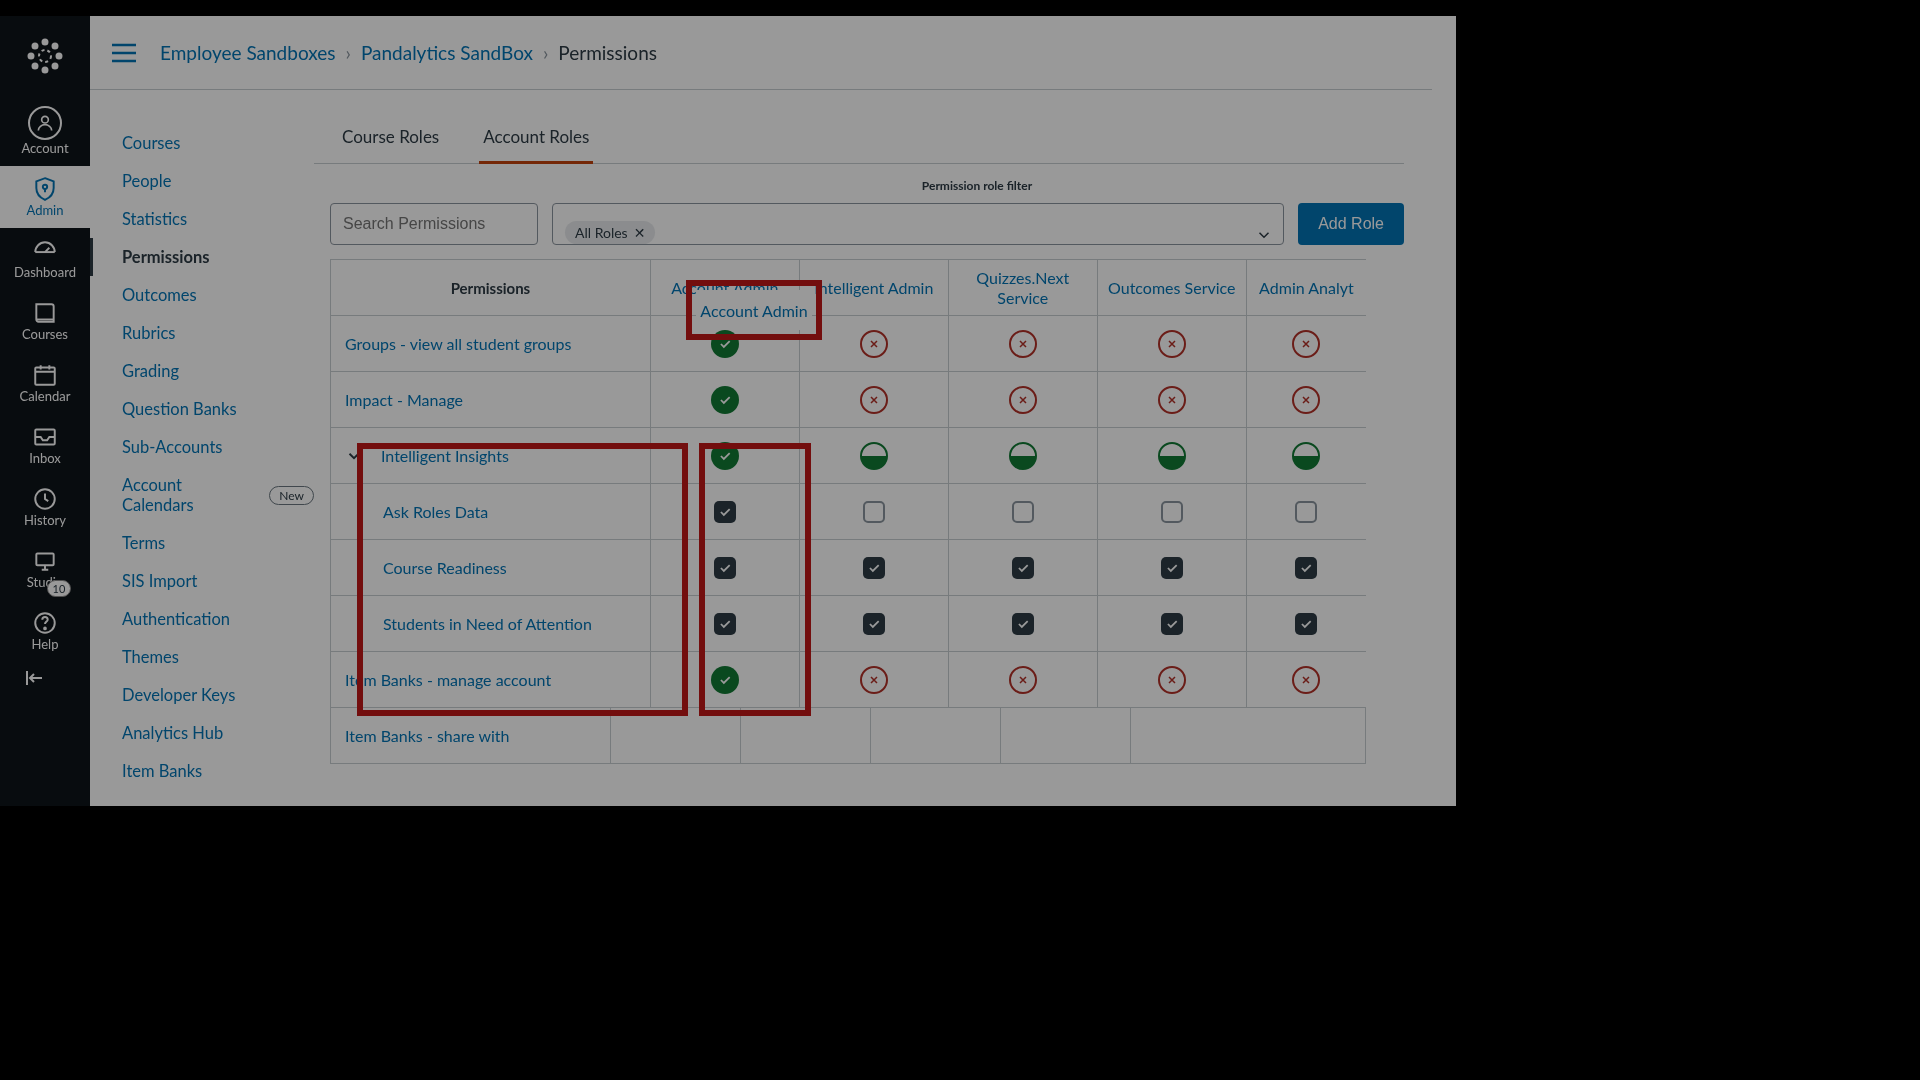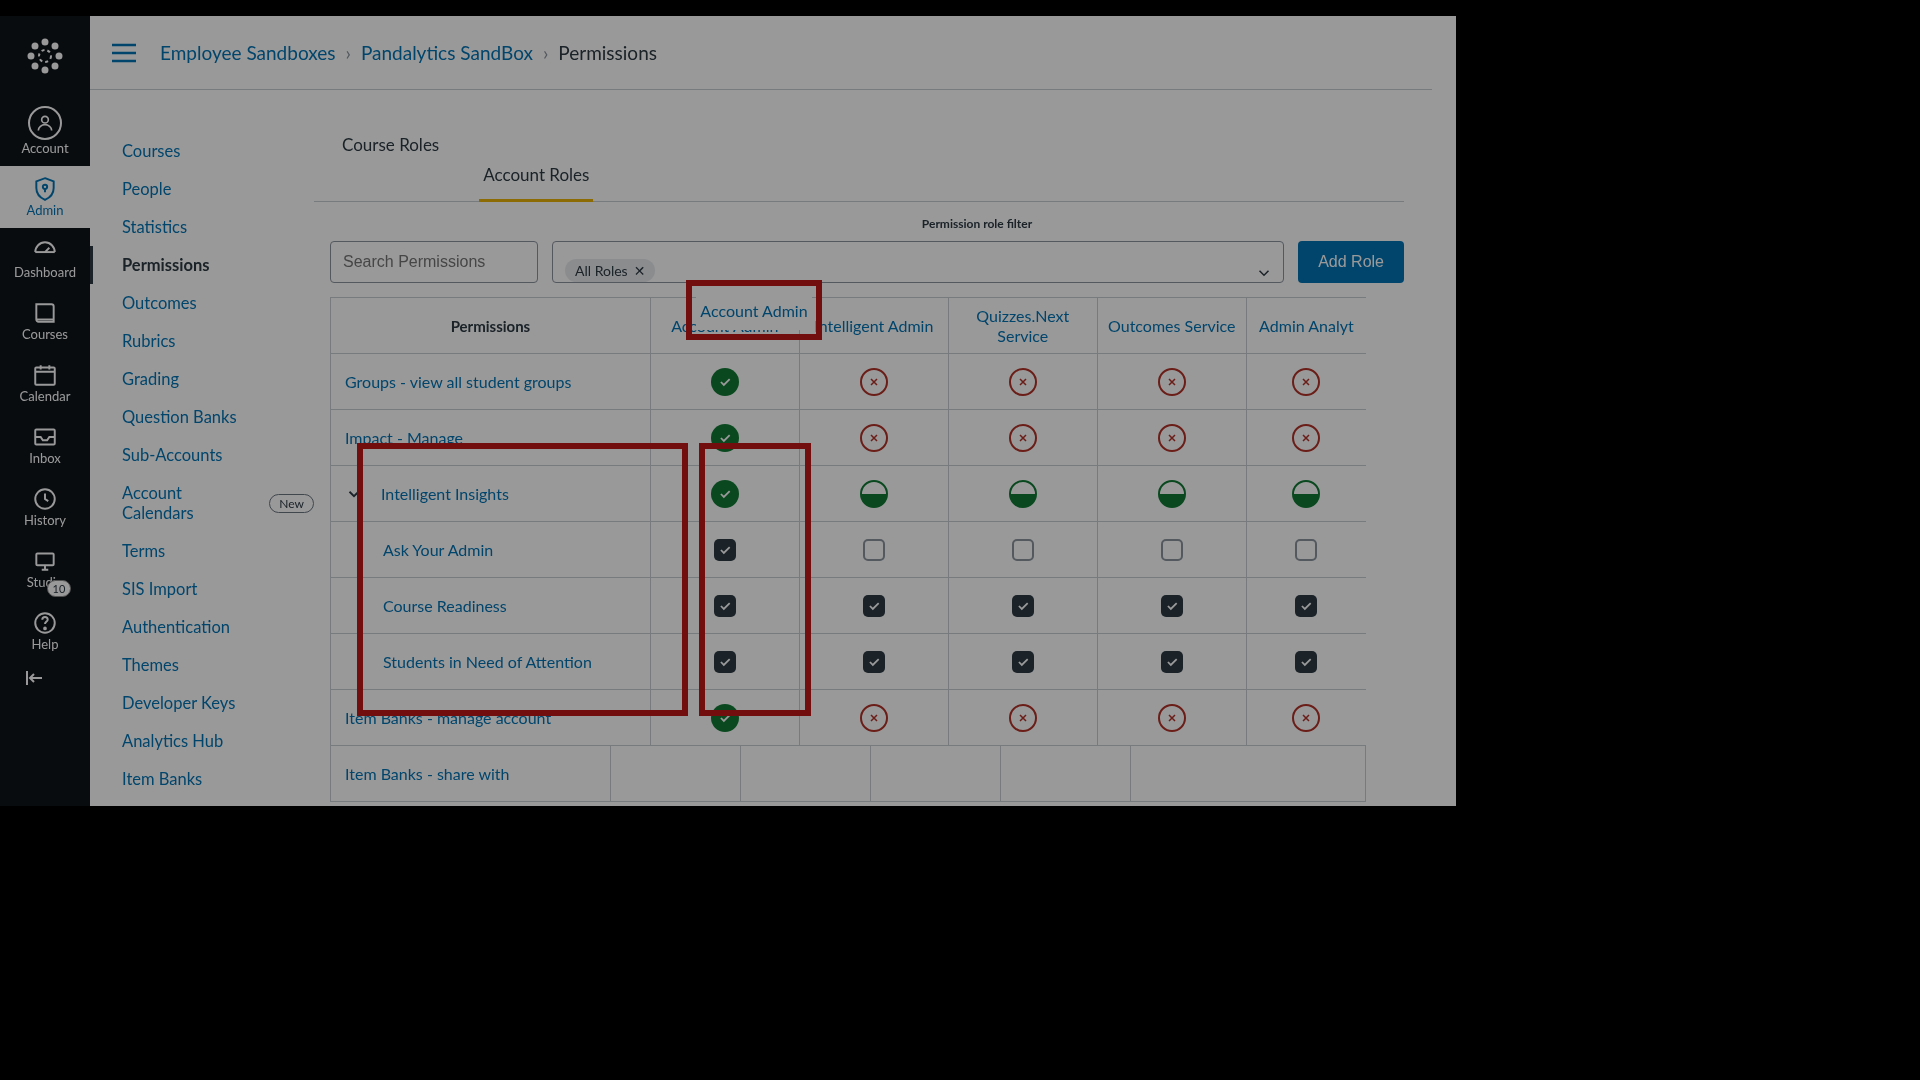--- a/index.html
+++ b/index.html
@@ -21,32 +21,32 @@
 
 
 .snav { width: 224px; padding: 30px 0 0 0; border-right: none; }
 .snav a { display:block; color:#0374B5; text-decoration:none; font-size:16.5px; padding: 9px 0 9px 32px; cursor:pointer; }
 .snav a.active { color:#2d3b45; font-weight:700; border-left: 3px solid #2d3b45; padding-left:29px; }
 .snav a.withpill { display:flex; align-items:center; gap:14px; }
 .snav .pill { font-size: 12px; border:1px solid #6b7780; border-radius: 12px; padding: 1px 9px; color:#2d3b45; }
 
 
 .main { flex: 1; display:flex; flex-direction:column; min-width:0; }
-.topbar { height: 74px; padding-left: 20px; display:flex; align-items:center; gap: 22px; border-bottom: 1px solid #c7cdd1; margin: 0 24px 12px 0; }
+.topbar { height: 74px; padding-left: 20px; display:flex; align-items:center; gap: 22px; border-bottom: 1px solid #c7cdd1; margin: 0 24px 4px 0; }
 .hamburger { color:#0374B5; cursor:pointer; }
 .breadcrumbs { font-size: 19px; display:flex; align-items:center; gap:10px; color:#6b7780; }
 .breadcrumbs a { color:#0374B5; text-decoration:none; cursor:pointer;}
 .breadcrumbs .sep { color:#8b959e; }
 .breadcrumbs .current { color:#2d3b45; }
 
 .content { padding: 24px 0 0 0; margin-right: 0; }
 
 .tabs { display:flex; gap:36px; border-bottom:1px solid #c7cdd1; padding-left:24px; margin-right:52px; }
 .tabs .tab { font-size: 17px; padding: 8px 4px 14px; cursor:pointer; color:#2d3b45; }
-.tabs .tab.active { border-bottom: 3px solid #eab308; font-weight: 400; color:#2d3b45; margin-bottom:-1px;margin-top:30px; }
+.tabs .tab.active { border-bottom: 3px solid #c2410c; font-weight: 400; color:#2d3b45; margin-bottom:-1px; }
 
 .filterblock { padding: 14px 52px 0 16px; }
 .filterlabel { text-align:center; font-size:12px; font-weight:700; color:#2d3b45; margin-left: 220px; margin-bottom:10px; }
 .filterrow { display:flex; gap:14px; align-items:center; }
 .searchbox { width:208px; height:42px; border:1px solid #8b959e; border-radius:4px; display:flex; align-items:center; padding:0 12px; font-size:16px; color:#6b7780; gap:10px; }
 .searchbox input { border:none; outline:none; flex:1; font-size:16px; background:transparent; }
 .roleselect { flex:1; height:42px; border:1px solid #8b959e; border-radius:4px; display:flex; align-items:flex-end; padding:0 10px 0 12px; justify-content:space-between; }
 .chip { background:#e8eaed; border-radius:14px; font-size:14px; padding:3px 10px; display:flex; align-items:center; gap:6px; color:#2d3b45; }
 .chip .x { font-size:14px; }
 .addrole { height:42px; background:#0374B5; color:#fff; border:none; border-radius:4px; font-size:16px; padding:0 20px; cursor:pointer; }
@@ -371,21 +371,21 @@
               </div>
               <div class="pcell role">
                 <div class="state partial"></div>
               </div>
               <div class="pcell role" style="border-right: none; width: 120px;">
                 <div class="state partial"></div>
               </div>
             </div>
             <div class="prow" style="background: rgb(255, 255, 255);">
               <div class="pcell label indented">
-                <span>Ask Your Admin</span>
+                <span>Ask Roles Data</span>
               </div>
               <div class="pcell role">
                 <div class="cbox checked">
                   <svg width="14" height="14" viewBox="0 0 24 24" fill="none" stroke="#fff" stroke-width="3">
                     <path d="M5 12l5 5L20 7"></path>
                   </svg>
                 </div>
               </div>
               <div class="pcell role">
                 <div class="cbox unchecked"></div>

